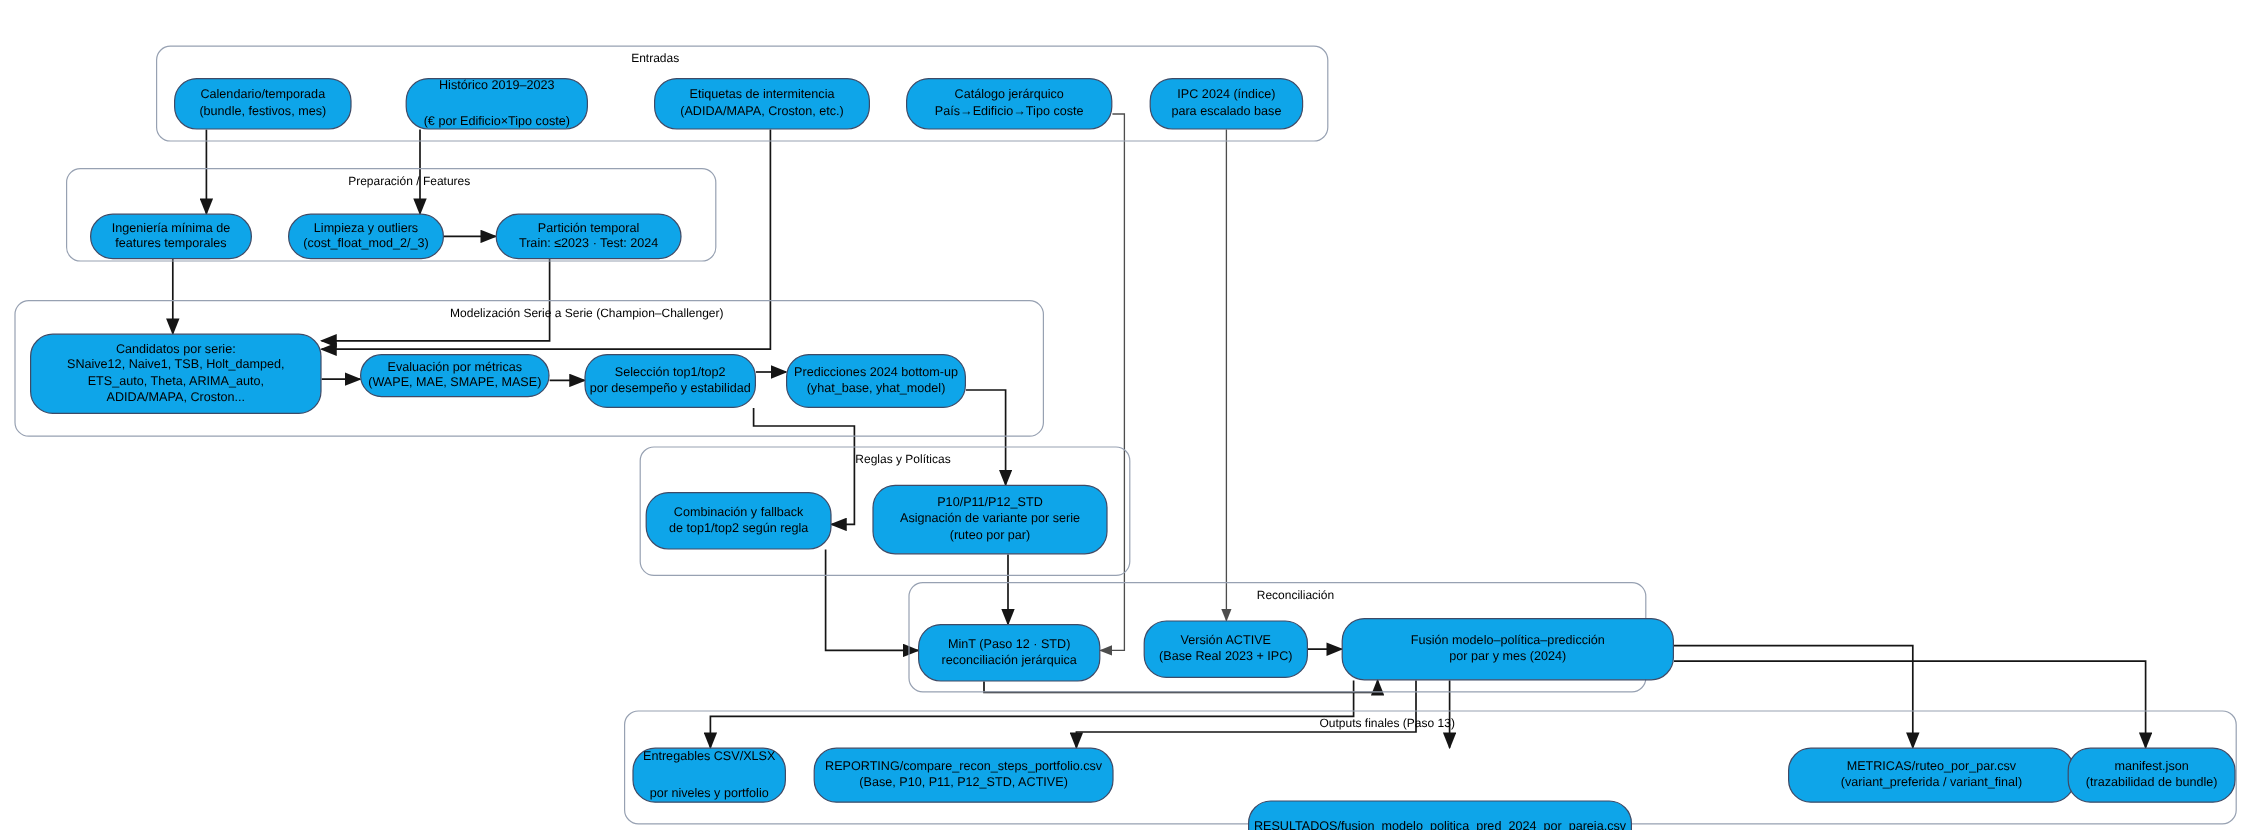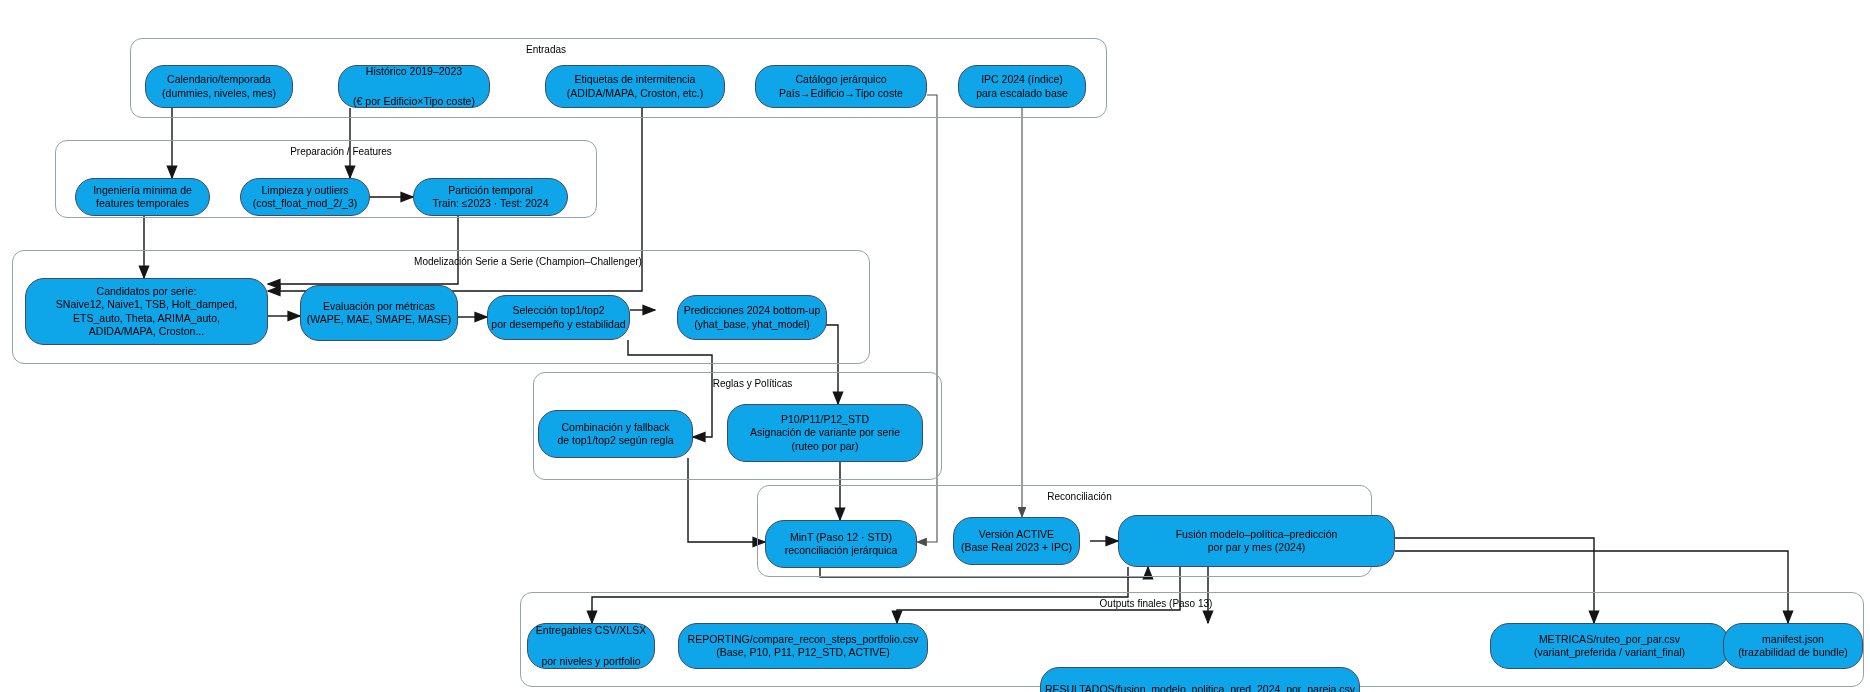--- a/index.html
+++ b/index.html
@@ -52,32 +52,32 @@
         <polyline points="1395,538 1594,538 1594,623" fill="none" stroke="#151515" stroke-width="1.4" marker-end="url(#arrow)"></polyline>
         <polyline points="1395,551 1788,551 1788,623" fill="none" stroke="#151515" stroke-width="1.4" marker-end="url(#arrow)"></polyline>
       </g>
   </svg>
   <div id="cluster-layer">
       <div class="cluster" style="left: 130px; top: 38px; width: 975px; height: 78px;"></div>
       <div class="cluster-label" style="left: 530px; top: 44px;">Entradas</div>
       <div class="cluster" style="left: 55px; top: 140px; width: 540px; height: 76px;"></div>
       <div class="cluster-label" style="left: 325px; top: 146px;">Preparación / Features</div>
       <div class="cluster" style="left: 12px; top: 250px; width: 856px; height: 112px;"></div>
-      <div class="cluster-label" style="left: 473px; top: 256px; margin-left: 39px;">Modelización Serie a Serie (Champion–Challenger)</div>
+      <div class="cluster-label" style="left: 473px; top: 256px;">Modelización Serie a Serie (Champion–Challenger)</div>
       <div class="cluster" style="left: 533px; top: 372px; width: 407px; height: 106px;"></div>
       <div class="cluster-label" style="left: 736.5px; top: 378px;">Reglas y Políticas</div>
       <div class="cluster" style="left: 757px; top: 485px; width: 613px; height: 90px;"></div>
       <div class="cluster-label" style="left: 1063.5px; top: 491px;">Reconciliación</div>
       <div class="cluster" style="left: 520px; top: 592px; width: 1342px; height: 93px;"></div>
       <div class="cluster-label" style="left: 1140px; top: 598px;">Outputs finales (Paso 13)</div>
     </div>
   <div id="node-layer">
       <div class="node" style="left: 145px; top: 65px; width: 148px; height: 43px;">
         <div class="nl">Calendario/temporada</div>
-        <div class="nl">(dummies, niveles, mes)</div>
+        <div class="nl">(bundle, festivos, mes)</div>
       </div>
       <div class="node" style="left: 338px; top: 65px; width: 152px; height: 43px; gap: 16px;">
         <div class="nl">Histórico 2019–2023</div>
         <div class="nl">(€ por Edificio×Tipo coste)</div>
       </div>
       <div class="node" style="left: 545px; top: 65px; width: 180px; height: 43px;">
         <div class="nl">Etiquetas de intermitencia</div>
         <div class="nl">(ADIDA/MAPA, Croston, etc.)</div>
       </div>
       <div class="node" style="left: 755px; top: 65px; width: 172px; height: 43px;">
@@ -99,46 +99,46 @@
       <div class="node" style="left: 413px; top: 178px; width: 155px; height: 38px;">
         <div class="nl">Partición temporal</div>
         <div class="nl">Train: ≤2023 · Test: 2024</div>
       </div>
       <div class="node" style="left: 25px; top: 278px; width: 243px; height: 67px;">
         <div class="nl">Candidatos por serie:</div>
         <div class="nl">SNaive12, Naive1, TSB, Holt_damped,</div>
         <div class="nl">ETS_auto, Theta, ARIMA_auto,</div>
         <div class="nl">ADIDA/MAPA, Croston...</div>
       </div>
-      <div class="node" style="left: 300px; top: 285px; width: 158px; height: 56px;">
+      <div class="node" style="left: 300px; top: 295px; width: 158px; height: 36px;">
         <div class="nl">Evaluación por métricas</div>
         <div class="nl">(WAPE, MAE, SMAPE, MASE)</div>
       </div>
       <div class="node" style="left: 487px; top: 295px; width: 143px; height: 45px;">
         <div class="nl">Selección top1/top2</div>
         <div class="nl">por desempeño y estabilidad</div>
       </div>
-      <div class="node" style="left: 655px; top: 295px; width: 150px; height: 45px; margin-left: 22px;">
+      <div class="node" style="left: 655px; top: 295px; width: 150px; height: 45px;">
         <div class="nl">Predicciones 2024 bottom-up</div>
         <div class="nl">(yhat_base, yhat_model)</div>
       </div>
       <div class="node" style="left: 538px; top: 410px; width: 155px; height: 48px;">
         <div class="nl">Combinación y fallback</div>
         <div class="nl">de top1/top2 según regla</div>
       </div>
       <div class="node" style="left: 727px; top: 404px; width: 196px; height: 58px;">
         <div class="nl">P10/P11/P12_STD</div>
         <div class="nl">Asignación de variante por serie</div>
         <div class="nl">(ruteo por par)</div>
       </div>
       <div class="node" style="left: 765px; top: 520px; width: 152px; height: 48px;">
         <div class="nl">MinT (Paso 12 · STD)</div>
         <div class="nl">reconciliación jerárquica</div>
       </div>
-      <div class="node" style="left: 953px; top: 517px; width: 127px; height: 48px;">
+      <div class="node" style="left: 953px; top: 517px; width: 137px; height: 48px;">
         <div class="nl">Versión ACTIVE</div>
         <div class="nl">(Base Real 2023 + IPC)</div>
       </div>
       <div class="node" style="left: 1118px; top: 515px; width: 277px; height: 52px;">
         <div class="nl">Fusión modelo–política–predicción</div>
         <div class="nl">por par y mes (2024)</div>
       </div>
       <div class="node" style="left: 527px; top: 623px; width: 128px; height: 46px; justify-content: space-between;">
         <div class="nl">Entregables CSV/XLSX</div>
         <div class="nl">por niveles y portfolio</div>

